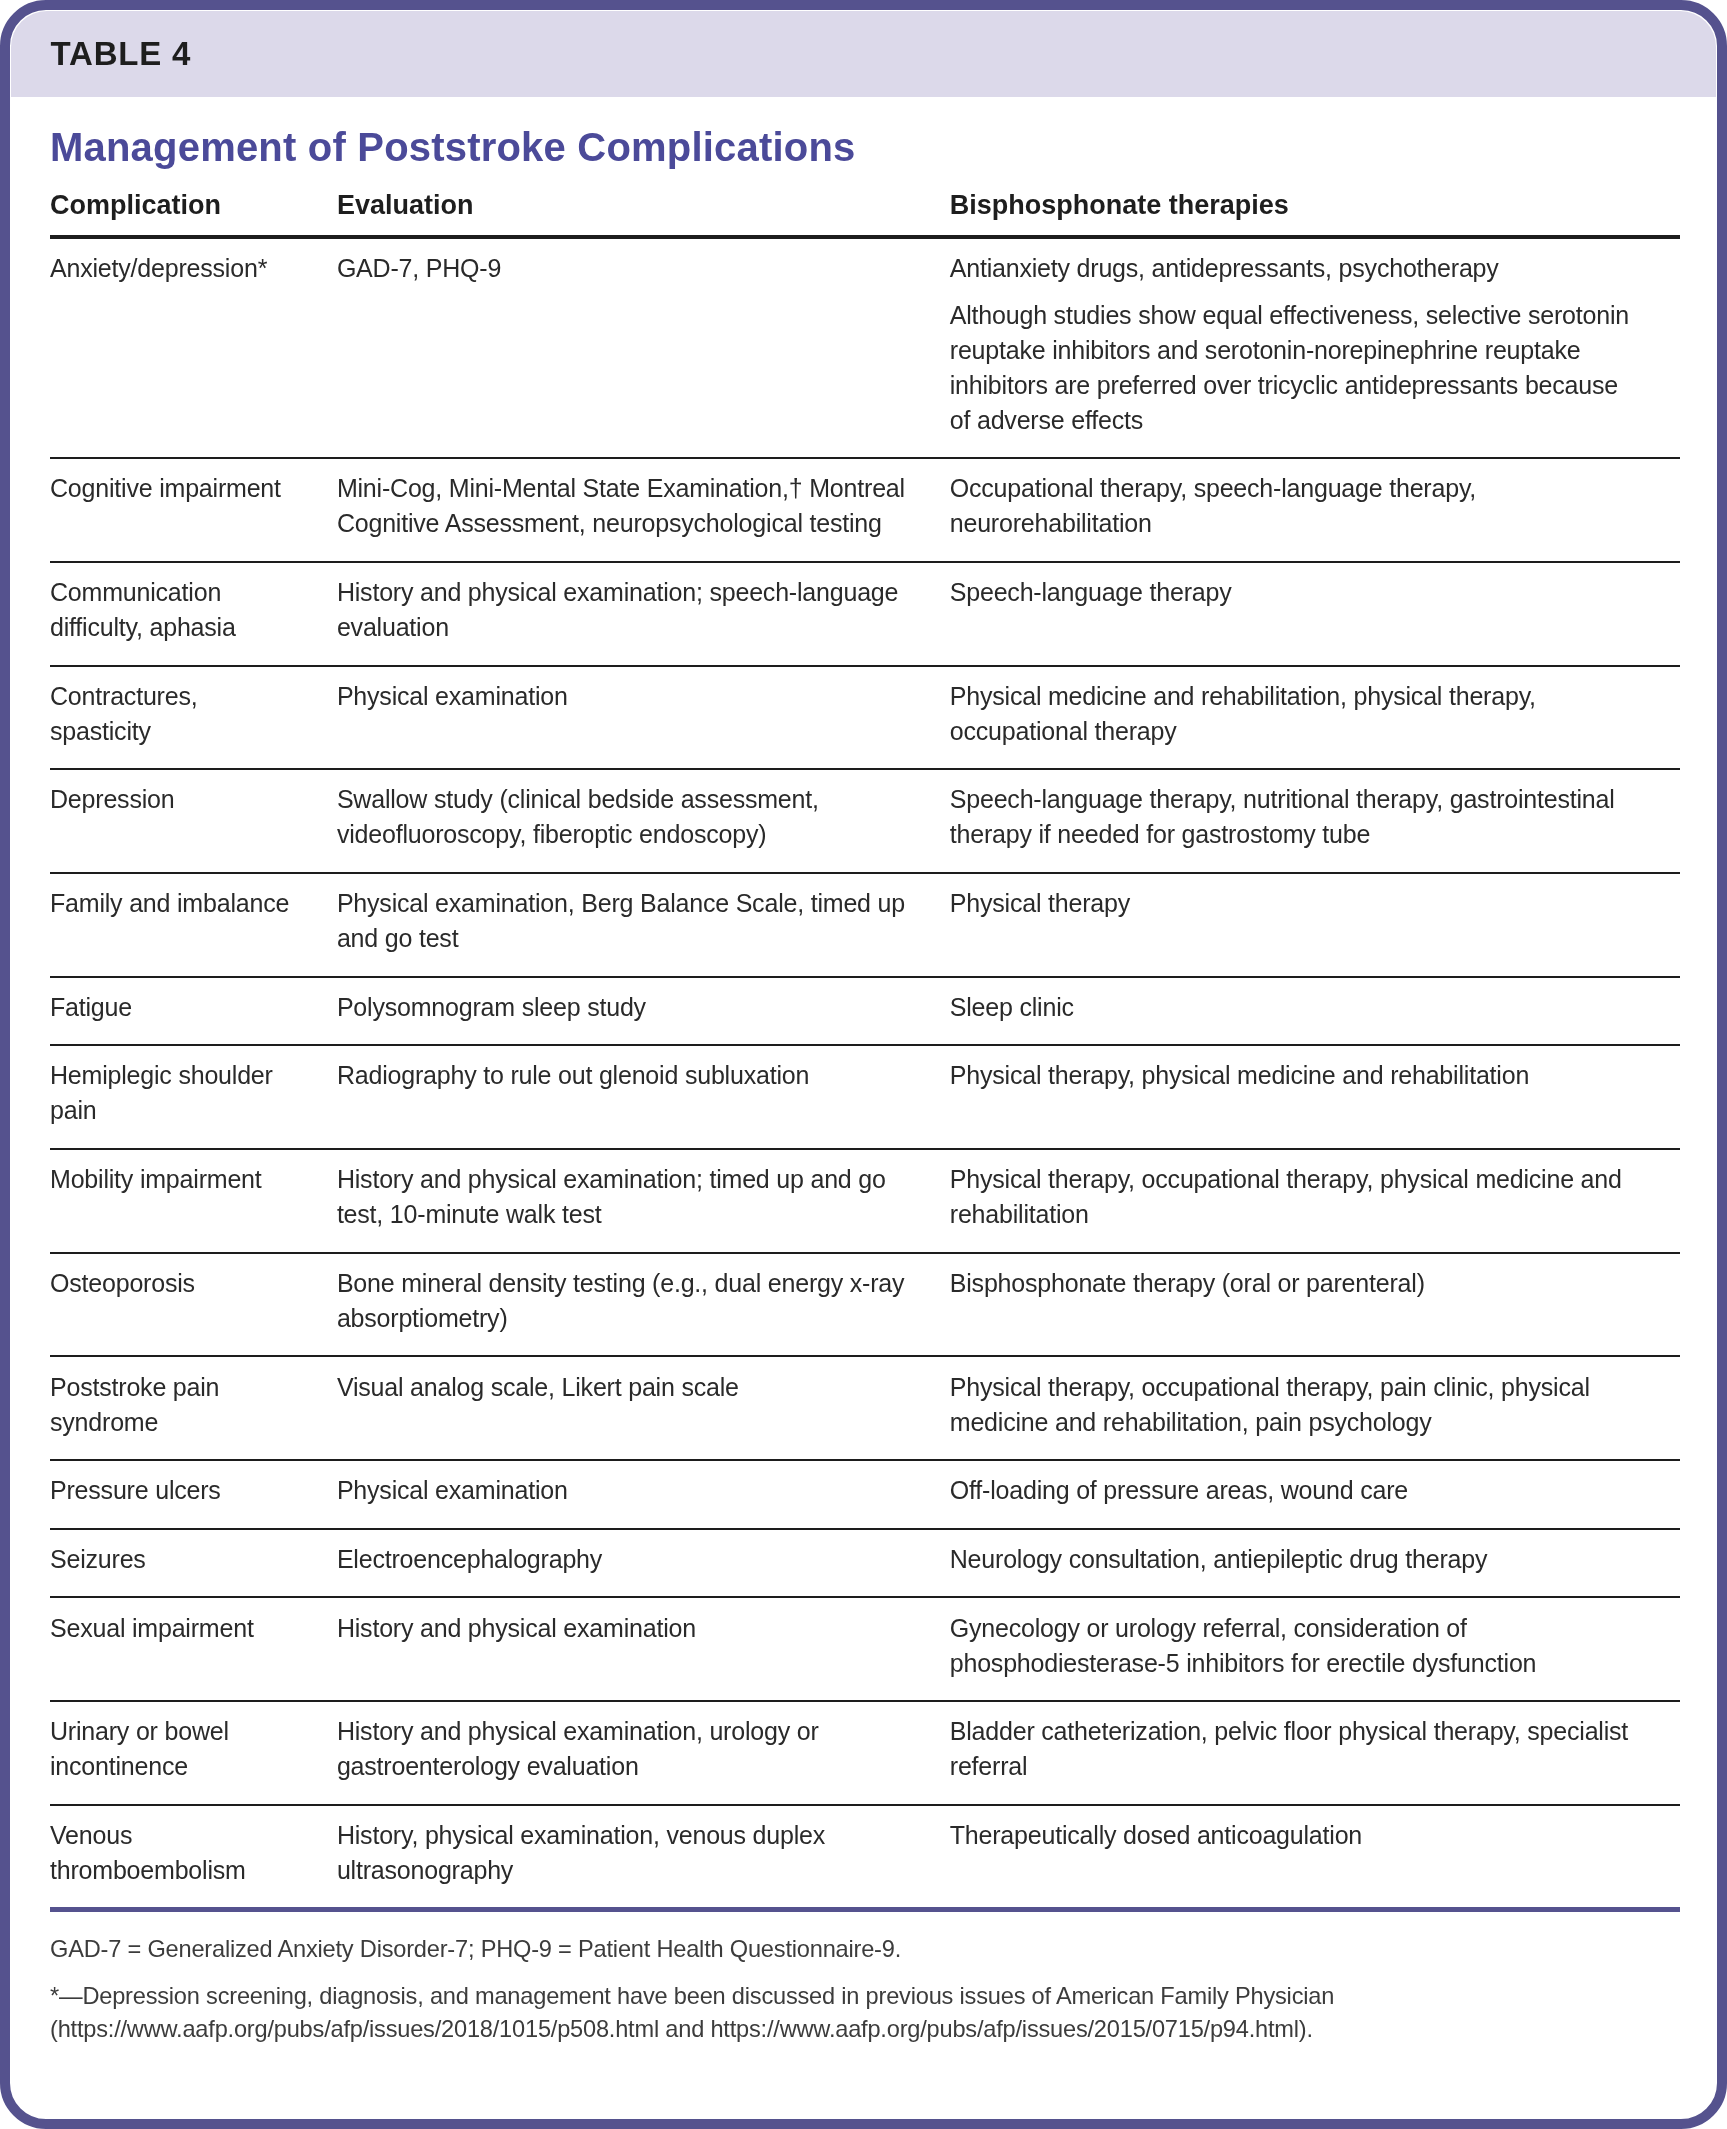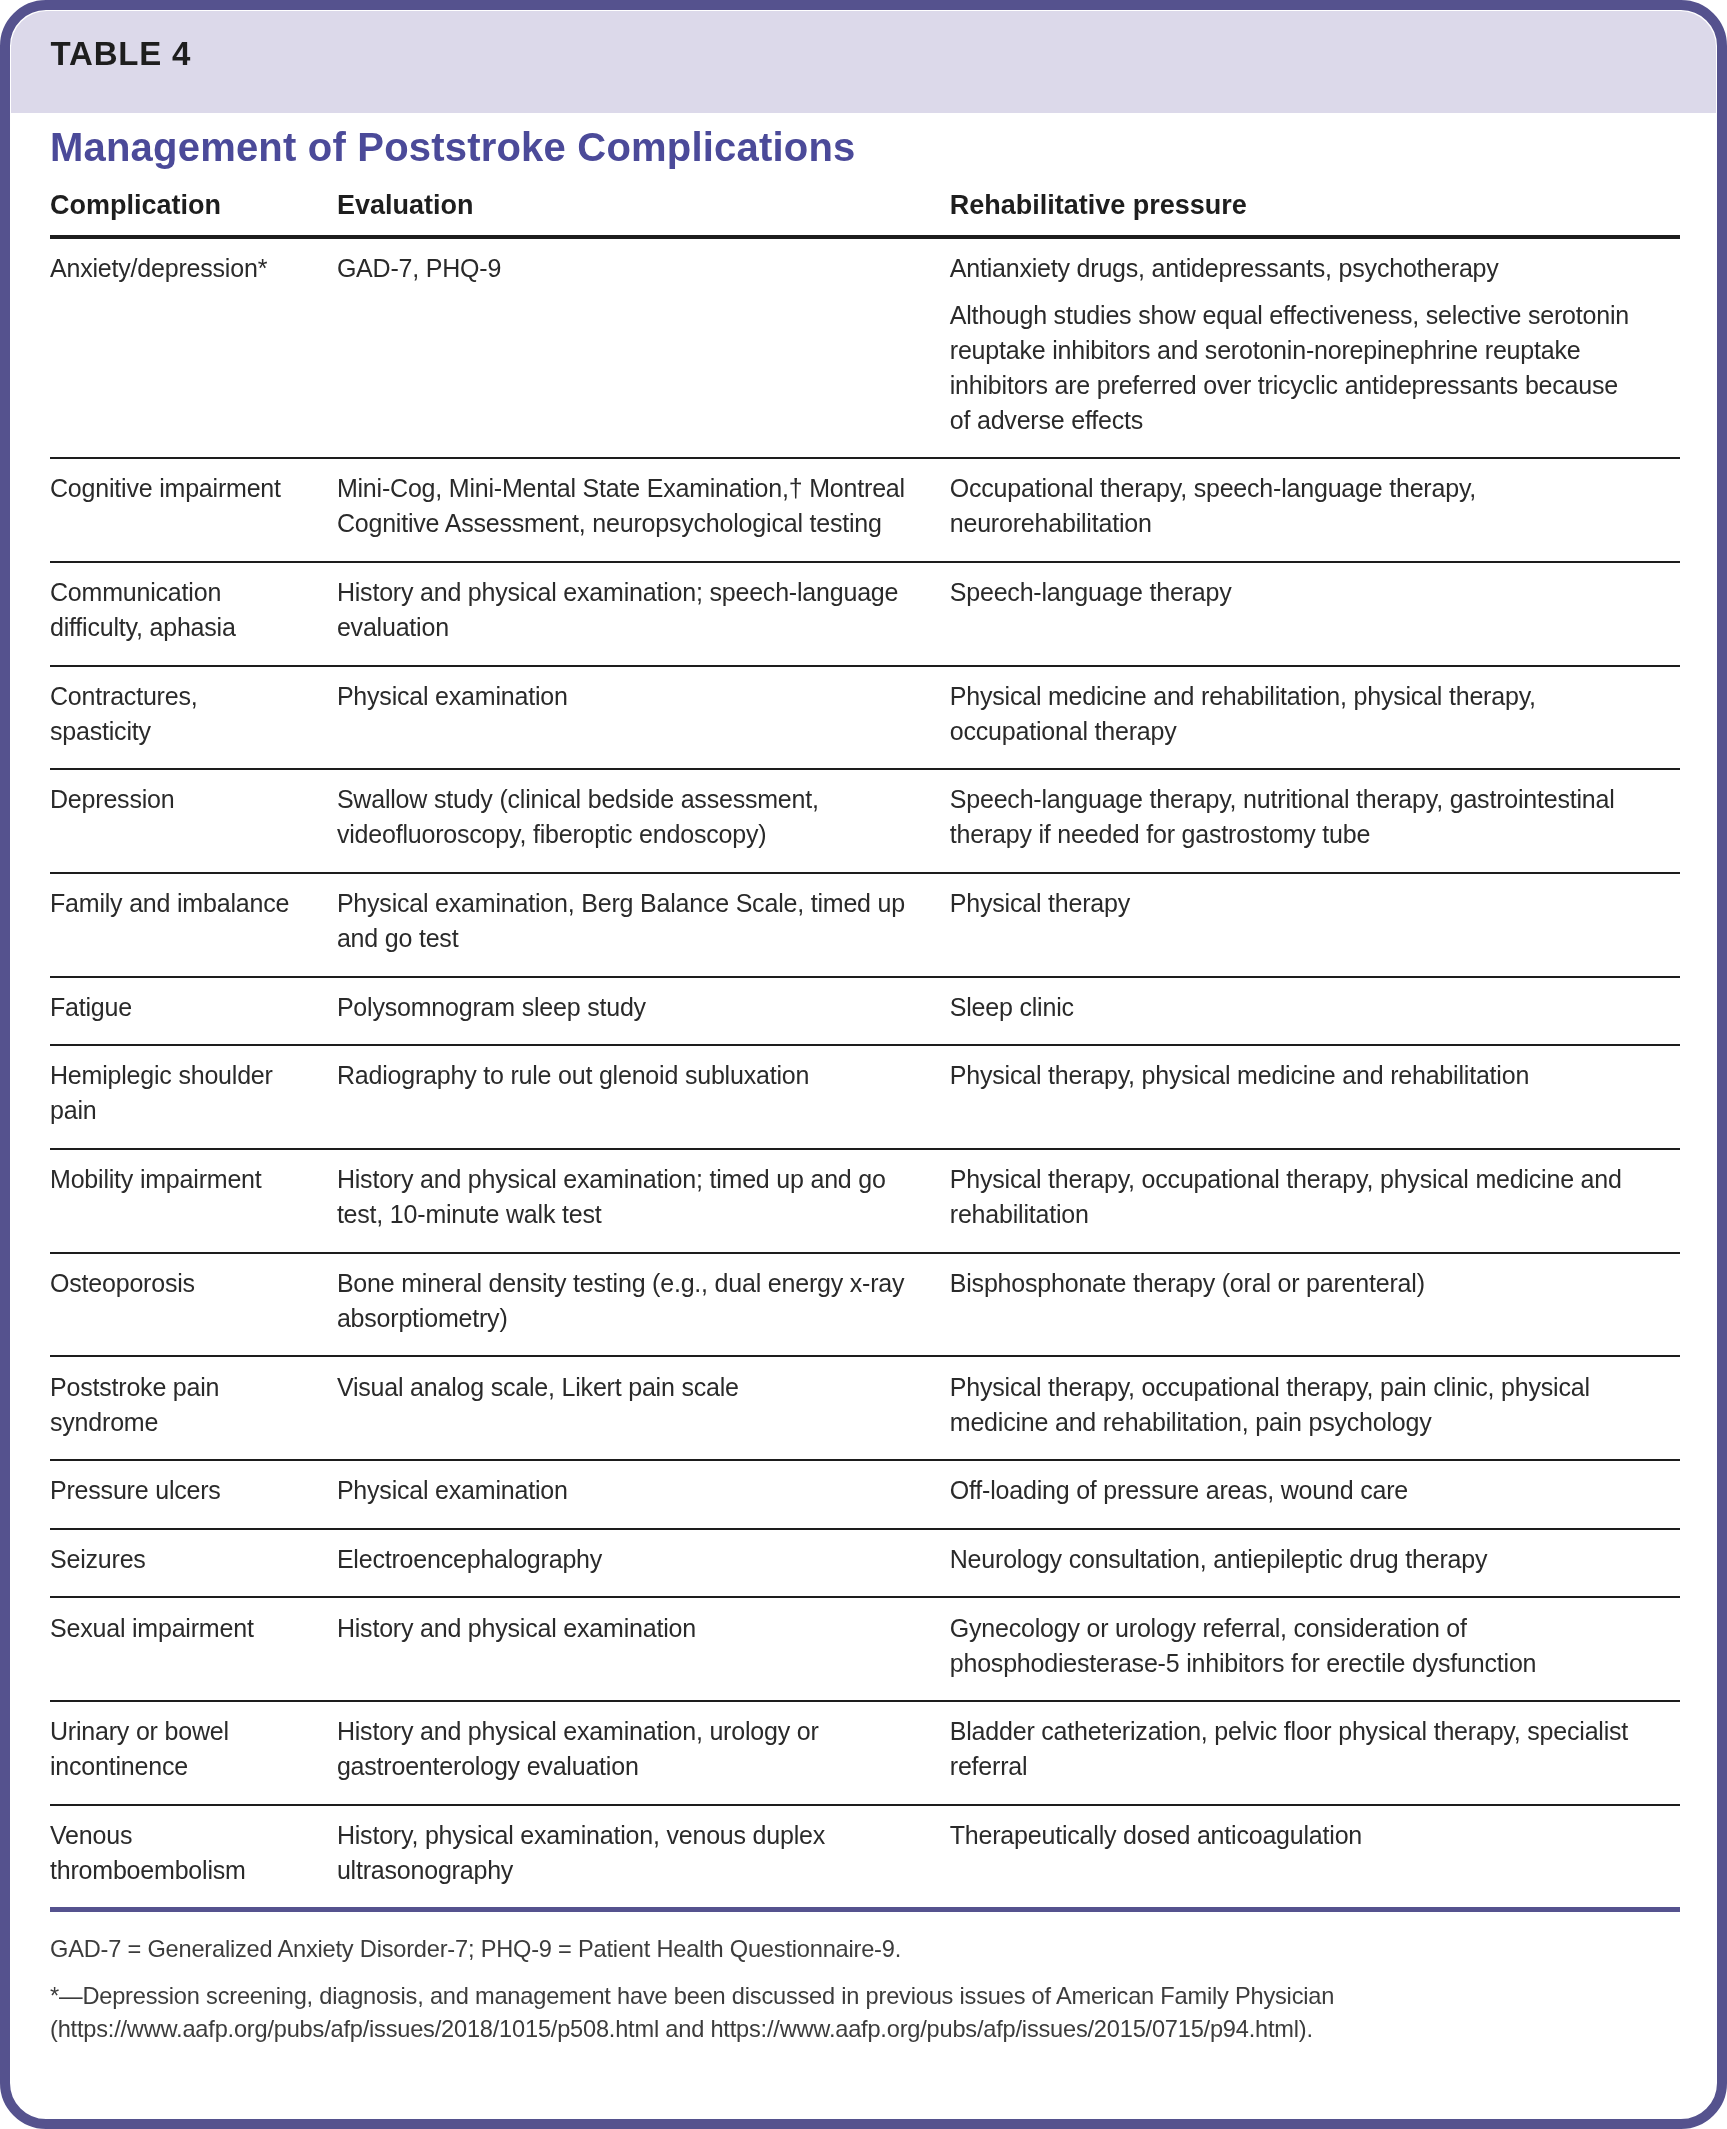--- a/index.html
+++ b/index.html
@@ -17,21 +17,21 @@
     position: absolute;
     inset: 0;
     border: 10.6px solid #55528e;
     border-radius: 46px;
     box-sizing: border-box;
     pointer-events: none;
   }
   .header-band {
     position: absolute;
     top: 10.6px; left: 10.6px; right: 10.6px;
-    height: 102px;
+    height: 86px;
     background: #dcd9ea;
     border-radius: 36px 36px 0 0;
   }
   .table-tag {
     position: absolute;
     left: 40px; top: 24.4px;
     font-size: 33px;
     font-weight: 700;
     letter-spacing: 0.8px;
     color: #1e1e1e;
@@ -104,21 +104,21 @@
     <table class="complications">
       <colgroup>
           <col class="c1">
           <col class="c2">
           <col class="c3">
         </colgroup>
       <thead>
         <tr>
           <th>Complication</th>
           <th>Evaluation</th>
-          <th>Rehabilitative pressure</th>
+          <th>Bisphosphonate therapies</th>
         </tr>
       </thead>
       <tbody>
         <tr>
           <td>Anxiety/depression*</td>
           <td>GAD-7, PHQ-9</td>
           <td>
             <div class="para">Antianxiety drugs, antidepressants, psychotherapy</div>
             <div class="para">Although studies show equal effectiveness, selective serotonin reuptake inhibitors and serotonin-norepinephrine reuptake inhibitors are preferred over tricyclic antidepressants because of adverse effects</div>
           </td>

